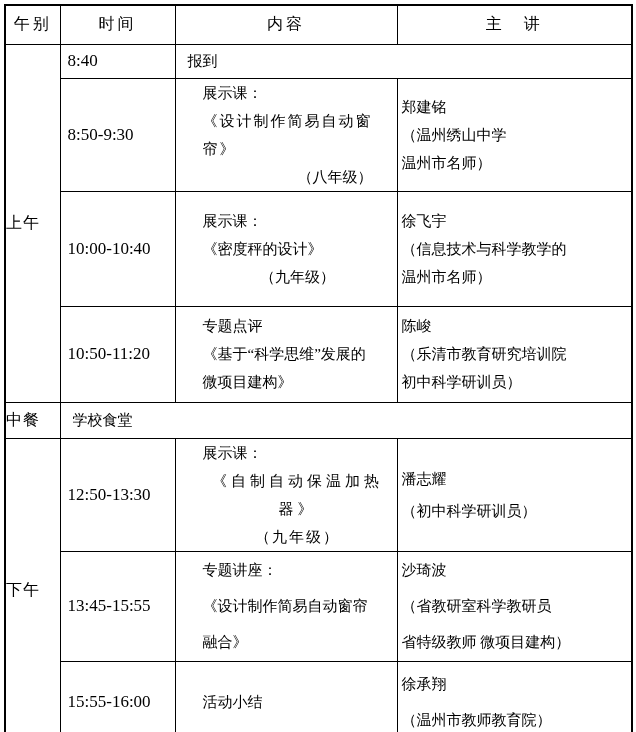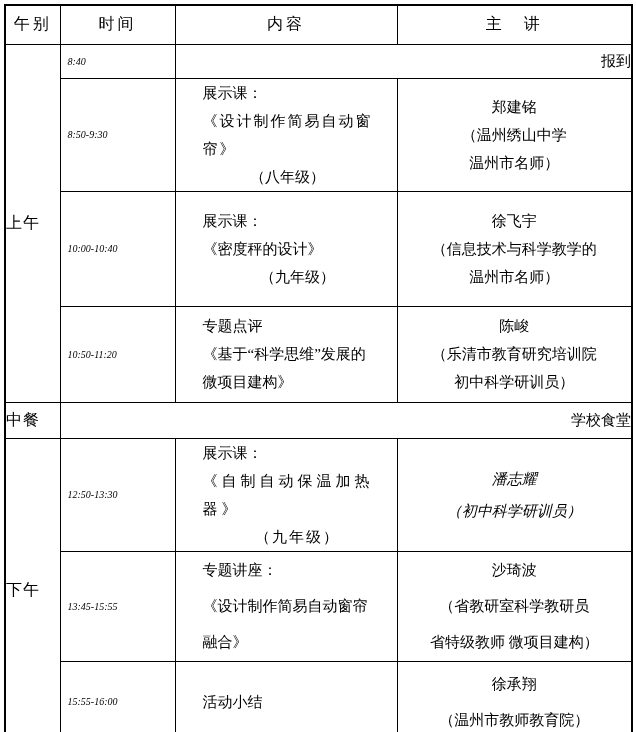--- a/index.html
+++ b/index.html
@@ -51,44 +51,44 @@
     text-align: center;
     letter-spacing: 3px;
   }
   td.period-cell {
     font-size: 16px;
     letter-spacing: 1px;
   }
   td.time-cell {
     text-align: left;
     padding-left: 7px;
-    font-size: 10px;
-    font-style: italic;
+    font-size: 17px;
   }
   td.merged-center {
-    text-align: right;
+    text-align: left;
+    padding-left: 12px;
   }
   td.content-cell {
     text-align: left;
     padding-left: 27px;
     padding-right: 4px;
   }
   td.speaker-cell {
-    text-align: center;
+    text-align: left;
     padding: 0 4px;
     margin-left: 8px;
   }
   .cline { line-height: 28px; }
   .sline { line-height: 28px; }
   .lh-lg .cline, .lh-lg .sline { line-height: 36px; }
-  .lh-md .sline { line-height: 32px; font-style: italic; }
+  .lh-md .sline { line-height: 32px; }
 
   .spread-sm { letter-spacing: 2px; }
-  .spread    { letter-spacing: 4px; }
-  .grade-right  { text-align: center; padding-right: 20px; }
+  .spread    { letter-spacing: 4px; text-align: center; }
+  .grade-right  { text-align: right; padding-right: 20px; }
   .grade-center { text-align: center; }
 </style>
 </head>
 <body>
 
 <div class="page">
   <table class="schedule">
     <colgroup>
       <col class="c-period">
       <col class="c-time">

